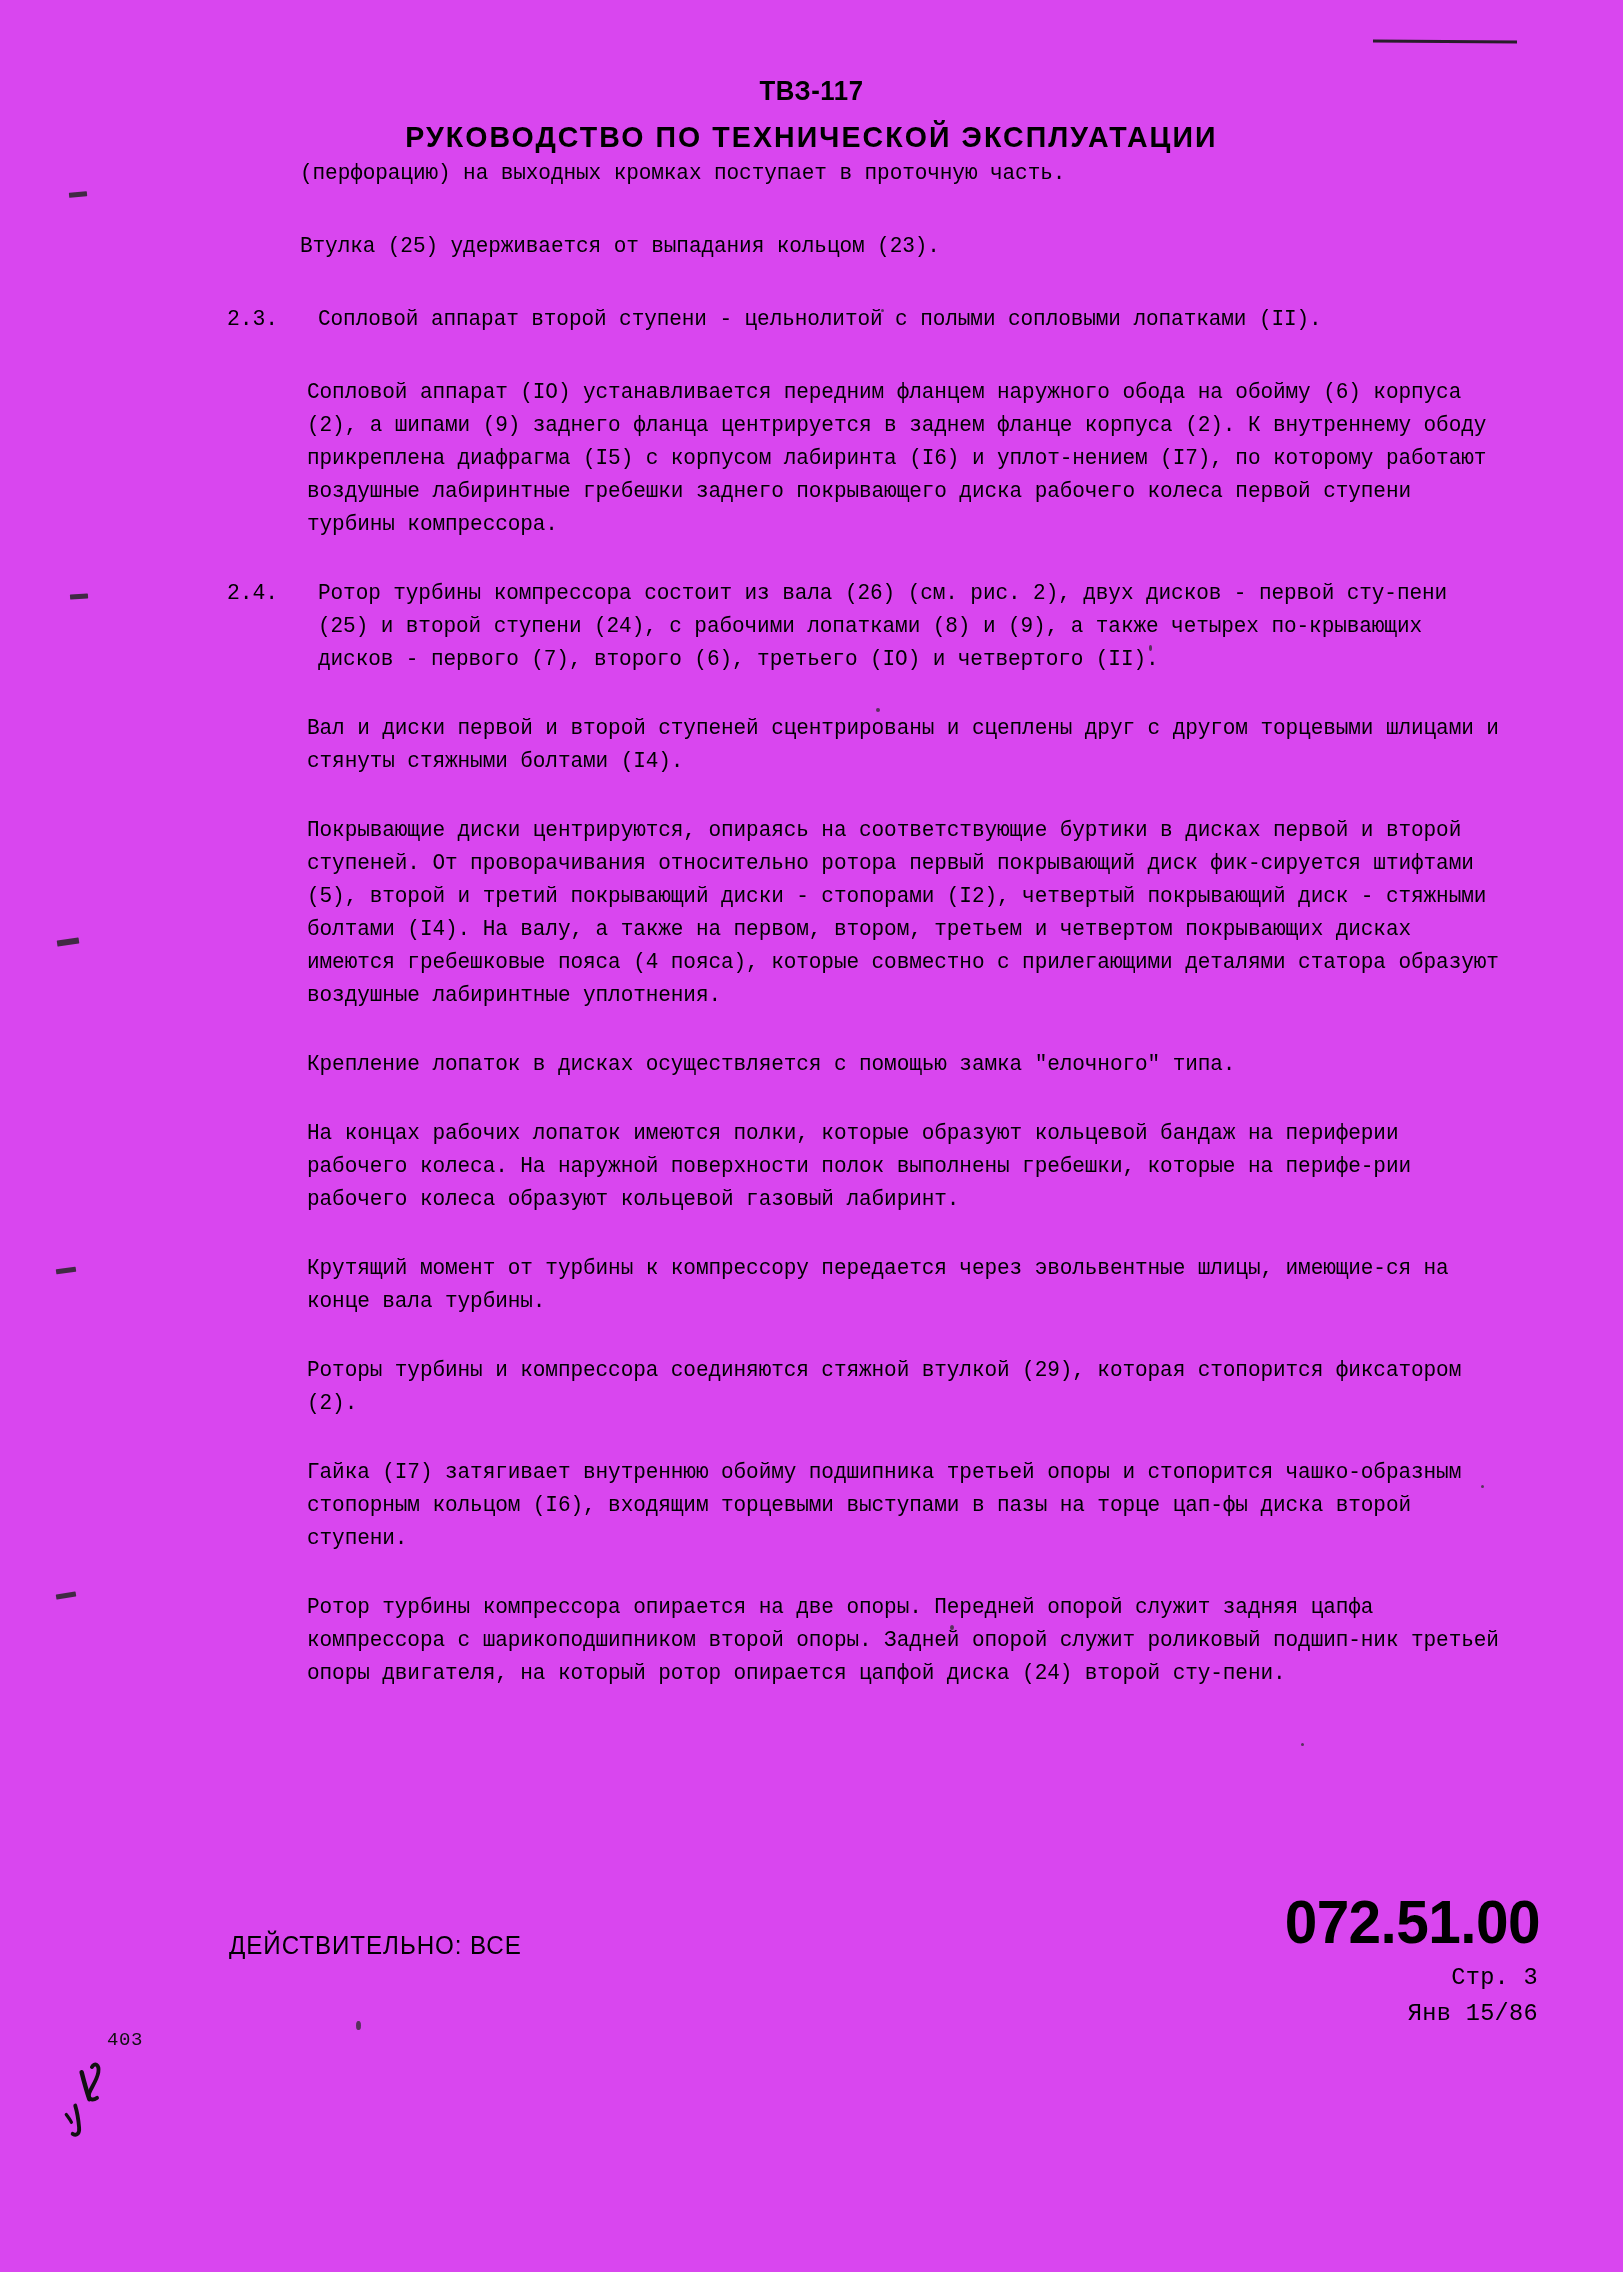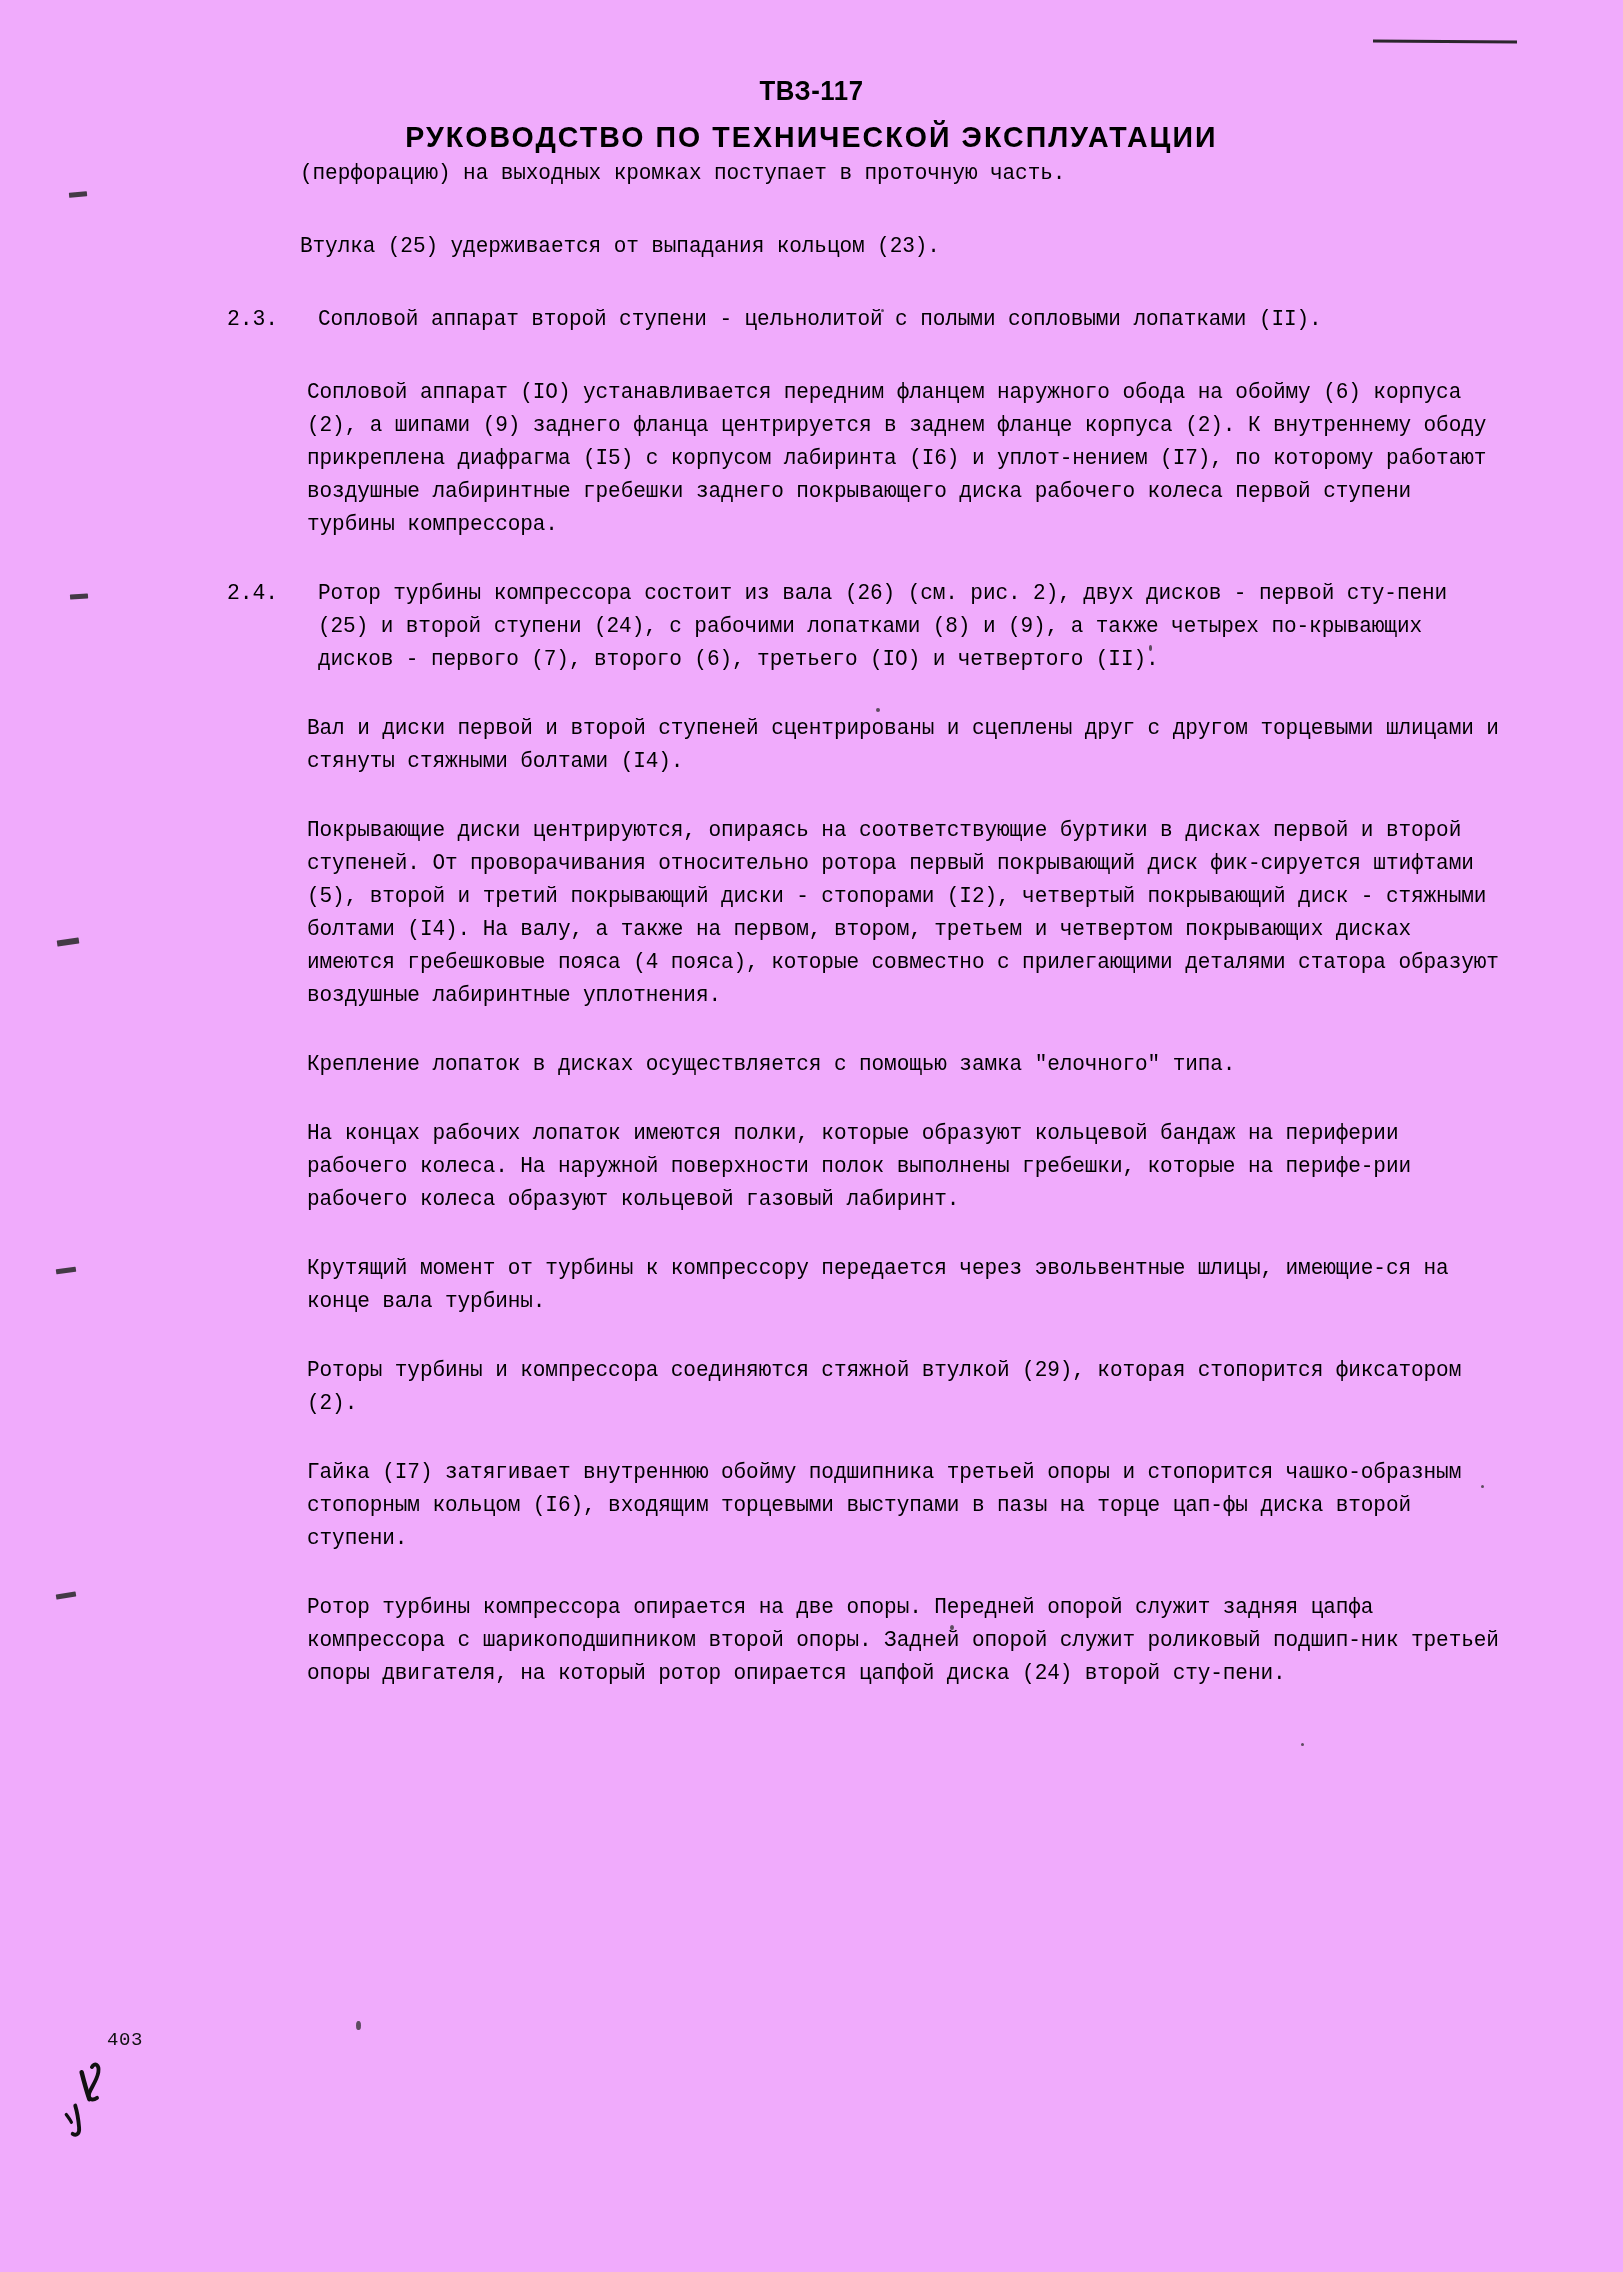--- a/index.html
+++ b/index.html
@@ -5,21 +5,21 @@
 <style>
   html, body {
     margin: 0;
     padding: 0;
     background: #b8b8b8;
   }
   .page {
     position: relative;
     width: 1623px;
     height: 2273px;
-    background: #f0abfc;
+    background: #d946ef;
     overflow: hidden;
     font-family: "Liberation Mono", "DejaVu Sans Mono", monospace;
     color: #000000;
     box-sizing: border-box;
   }
 
   
   .scan-line-top {
     position: absolute;
     left: 1373px;
@@ -271,20 +271,26 @@
     <div class="gap-md"></div>
 
     <div class="para lvl-text">Гайка (I7) затягивает внутреннюю обойму подшипника третьей опоры и стопорится чашко-образным стопорным кольцом (I6), входящим торцевыми выступами в пазы на торце цап-фы диска второй ступени.</div>
 
     <div class="gap-md"></div>
 
     <div class="para lvl-text">Ротор турбины компрессора опирается на две опоры. Передней опорой служит задняя цапфа компрессора с шарикоподшипником второй опоры. Задней опорой служит роликовый подшип-ник третьей опоры двигателя, на который ротор опирается цапфой диска (24) второй сту-пени.</div>
 
   </div>
 
+  <div class="footer">
+    <div class="effectivity">ДЕЙСТВИТЕЛЬНО: ВСЕ</div>
+    <div class="chapter-code">072.51.00</div>
+    <div class="page-label">Стр. 3</div>
+    <div class="date-label">Янв 15/86</div>
+  </div>
 
   <div class="stamp-number">403</div>
   <div class="handwriting">
     <svg width="109" height="109" viewBox="0 0 170 170" xmlns="http://www.w3.org/2000/svg">
       <path d="M56 22 C60 14, 68 18, 66 30 C64 42, 56 52, 52 62 C49 70, 55 76, 64 70" fill="none" stroke="#111" stroke-width="6" stroke-linecap="round"></path>
       <path d="M40 30 C44 46, 48 60, 52 72" fill="none" stroke="#111" stroke-width="7" stroke-linecap="round"></path>
       <path d="M30 82 C33 92, 35 104, 36 116 C37 126, 32 130, 26 126" fill="none" stroke="#111" stroke-width="6" stroke-linecap="round"></path>
       <path d="M16 96 C19 100, 22 104, 24 108" fill="none" stroke="#111" stroke-width="5" stroke-linecap="round"></path>
     </svg>
   </div>

